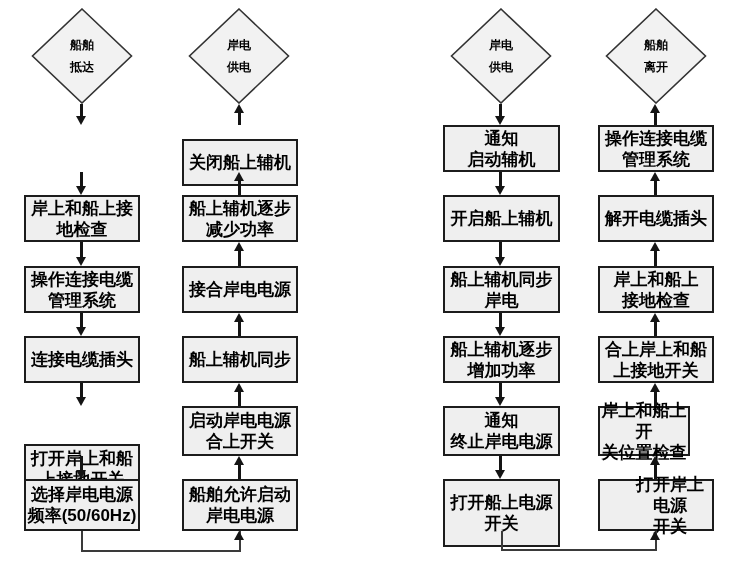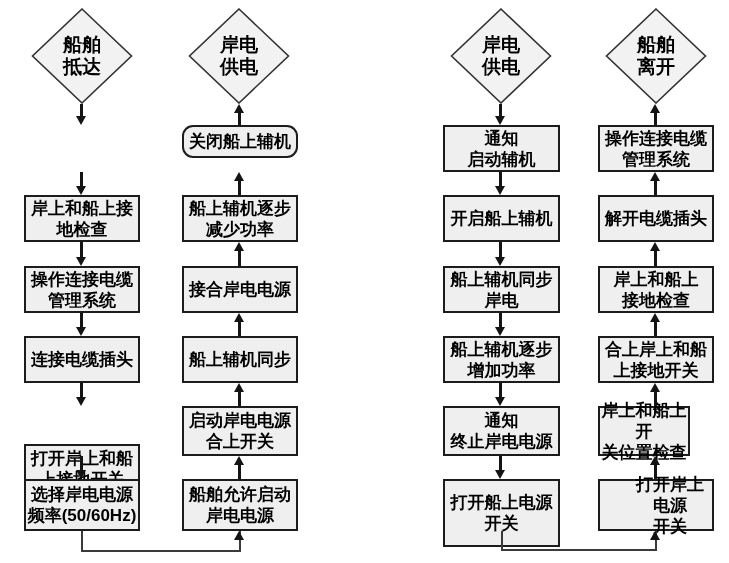--- a/index.html
+++ b/index.html
@@ -31,21 +31,21 @@
     letter-spacing: 0px;
   }
   
   .diamond { position: absolute; width: 102px; height: 96px; }
   .diamond svg { position: absolute; left: 0; top: 0; }
   .diamond polygon { fill: #f2f2f2; stroke: #333333; stroke-width: 1.6; }
   .dtext {
     position: absolute; left: 0; top: 0; width: 102px; height: 96px;
     display: flex; align-items: center; justify-content: center;
     text-align: center; white-space: pre-line;
-    font-size: 19px; font-weight: 700; color: #000000; line-height: 22px;
+    font-size: 12px; font-weight: 700; color: #000000; line-height: 22px;
   }
   
   .arrow { position: absolute; width: 11px; }
   .shaft { position: absolute; left: 4px; width: 3px; background: #141414; }
   .arrow-down .shaft { top: 0; bottom: 8px; }
   .arrow-up   .shaft { top: 8px; bottom: 0; }
   .head { position: absolute; width: 0; height: 0;
           border-left: 5.5px solid transparent; border-right: 5.5px solid transparent; }
   .arrow-down .head { bottom: 0; left: 0; border-top: 9px solid #141414; }
   .arrow-up   .head { top: 0; left: 0; border-bottom: 9px solid #141414; }
@@ -96,21 +96,21 @@
     </div>
   <div class="node" style="left:24px; top:406px; width:116px; height:50px;margin-top:38px;">
       <span>打开岸上和船
 上接地开关</span>
     </div>
   <div class="node" style="left:24px; top:479px; width:116px; height:52px;">
       <span>选择岸电电源
 频率(50/60Hz)</span>
     </div>
 
-  <div class="node" style="left:182px; top:125px; width:116px; height:33px;border-radius:11px;">
+  <div class="node" style="left:182px; top:139px; width:116px; height:47px;">
       <span>关闭船上辅机</span>
     </div>
   <div class="node" style="left:182px; top:195px; width:116px; height:47px;">
       <span>船上辅机逐步
 减少功率</span>
     </div>
   <div class="node" style="left:182px; top:266px; width:116px; height:47px;">
       <span>接合岸电电源</span>
     </div>
   <div class="node" style="left:182px; top:336px; width:116px; height:47px;">

